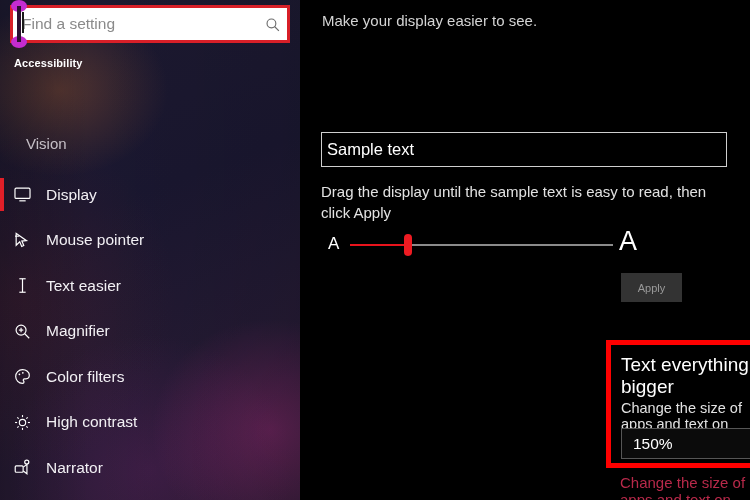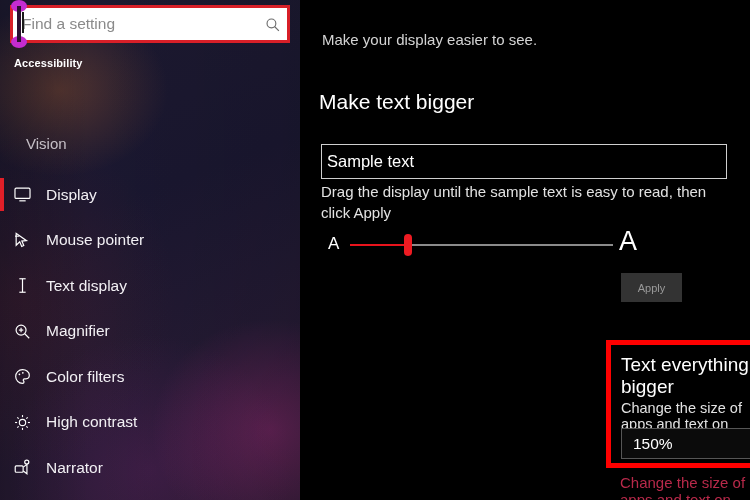--- a/index.html
+++ b/index.html
@@ -142,34 +142,34 @@
   
   .main {
     position: absolute;
     left: 300px; top: 0;
     width: 450px; height: 500px;
     background: #000000;
     overflow: hidden;
   }
   .main-sub {
     position: absolute;
-    left: 22px; top: 31px;
+    left: 22px; top: 12px;
     font-size: 15px;
     color: #d4d4d4;
   }
   .sec-head {
     position: absolute;
     left: 19px; top: 90px;
     font-size: 21px;
     color: #ffffff;
     font-weight: normal;
   }
   .sample-box {
     position: absolute;
-    left: 21px; top: 144px;
+    left: 21px; top: 132px;
     width: 406px; height: 35px;
     box-sizing: border-box;
     border: 1px solid #cfcfcf;
     background: #000;
     display: flex;
     align-items: center;
   }
   .sample-text {
     font-size: 16.5px;
     color: #ffffff;
@@ -332,21 +332,21 @@
       </div>
 
       <div class="nav-item">
         <span class="nav-ico">
           <svg width="19" height="19" viewBox="0 0 24 24" fill="none" stroke="currentColor" stroke-width="1.5">
             <line x1="12" y1="3.5" x2="12" y2="20.5"></line>
             <line x1="8" y1="3.5" x2="16" y2="3.5"></line>
             <line x1="8" y1="20.5" x2="16" y2="20.5"></line>
           </svg>
         </span>
-        <span class="nav-label">Text display</span>
+        <span class="nav-label">Text easier</span>
       </div>
 
       <div class="nav-item">
         <span class="nav-ico">
           <svg width="19" height="19" viewBox="0 0 24 24" fill="none" stroke="currentColor" stroke-width="1.5">
             <circle cx="10.2" cy="10.2" r="6.3"></circle>
             <line x1="14.8" y1="14.8" x2="20.5" y2="20.5"></line>
             <line x1="7.4" y1="10.2" x2="13" y2="10.2"></line>
             <line x1="10.2" y1="7.4" x2="10.2" y2="13"></line>
           </svg>
@@ -393,21 +393,20 @@
         <span class="nav-label">Narrator</span>
       </div>
 
     </div>
   </div>
 
   <div class="main">
 
     <div class="main-sub">Make your display easier to see.</div>
 
-    <div class="sec-head">Make text bigger</div>
 
     <div class="sample-box">
       <span class="sample-text">Sample text</span>
     </div>
 
     <div class="hint">Drag the display until the sample text is easy to read, then click Apply</div>
 
     <div class="slider-row">
       <span class="gl-small">A</span>
       <div class="track">

